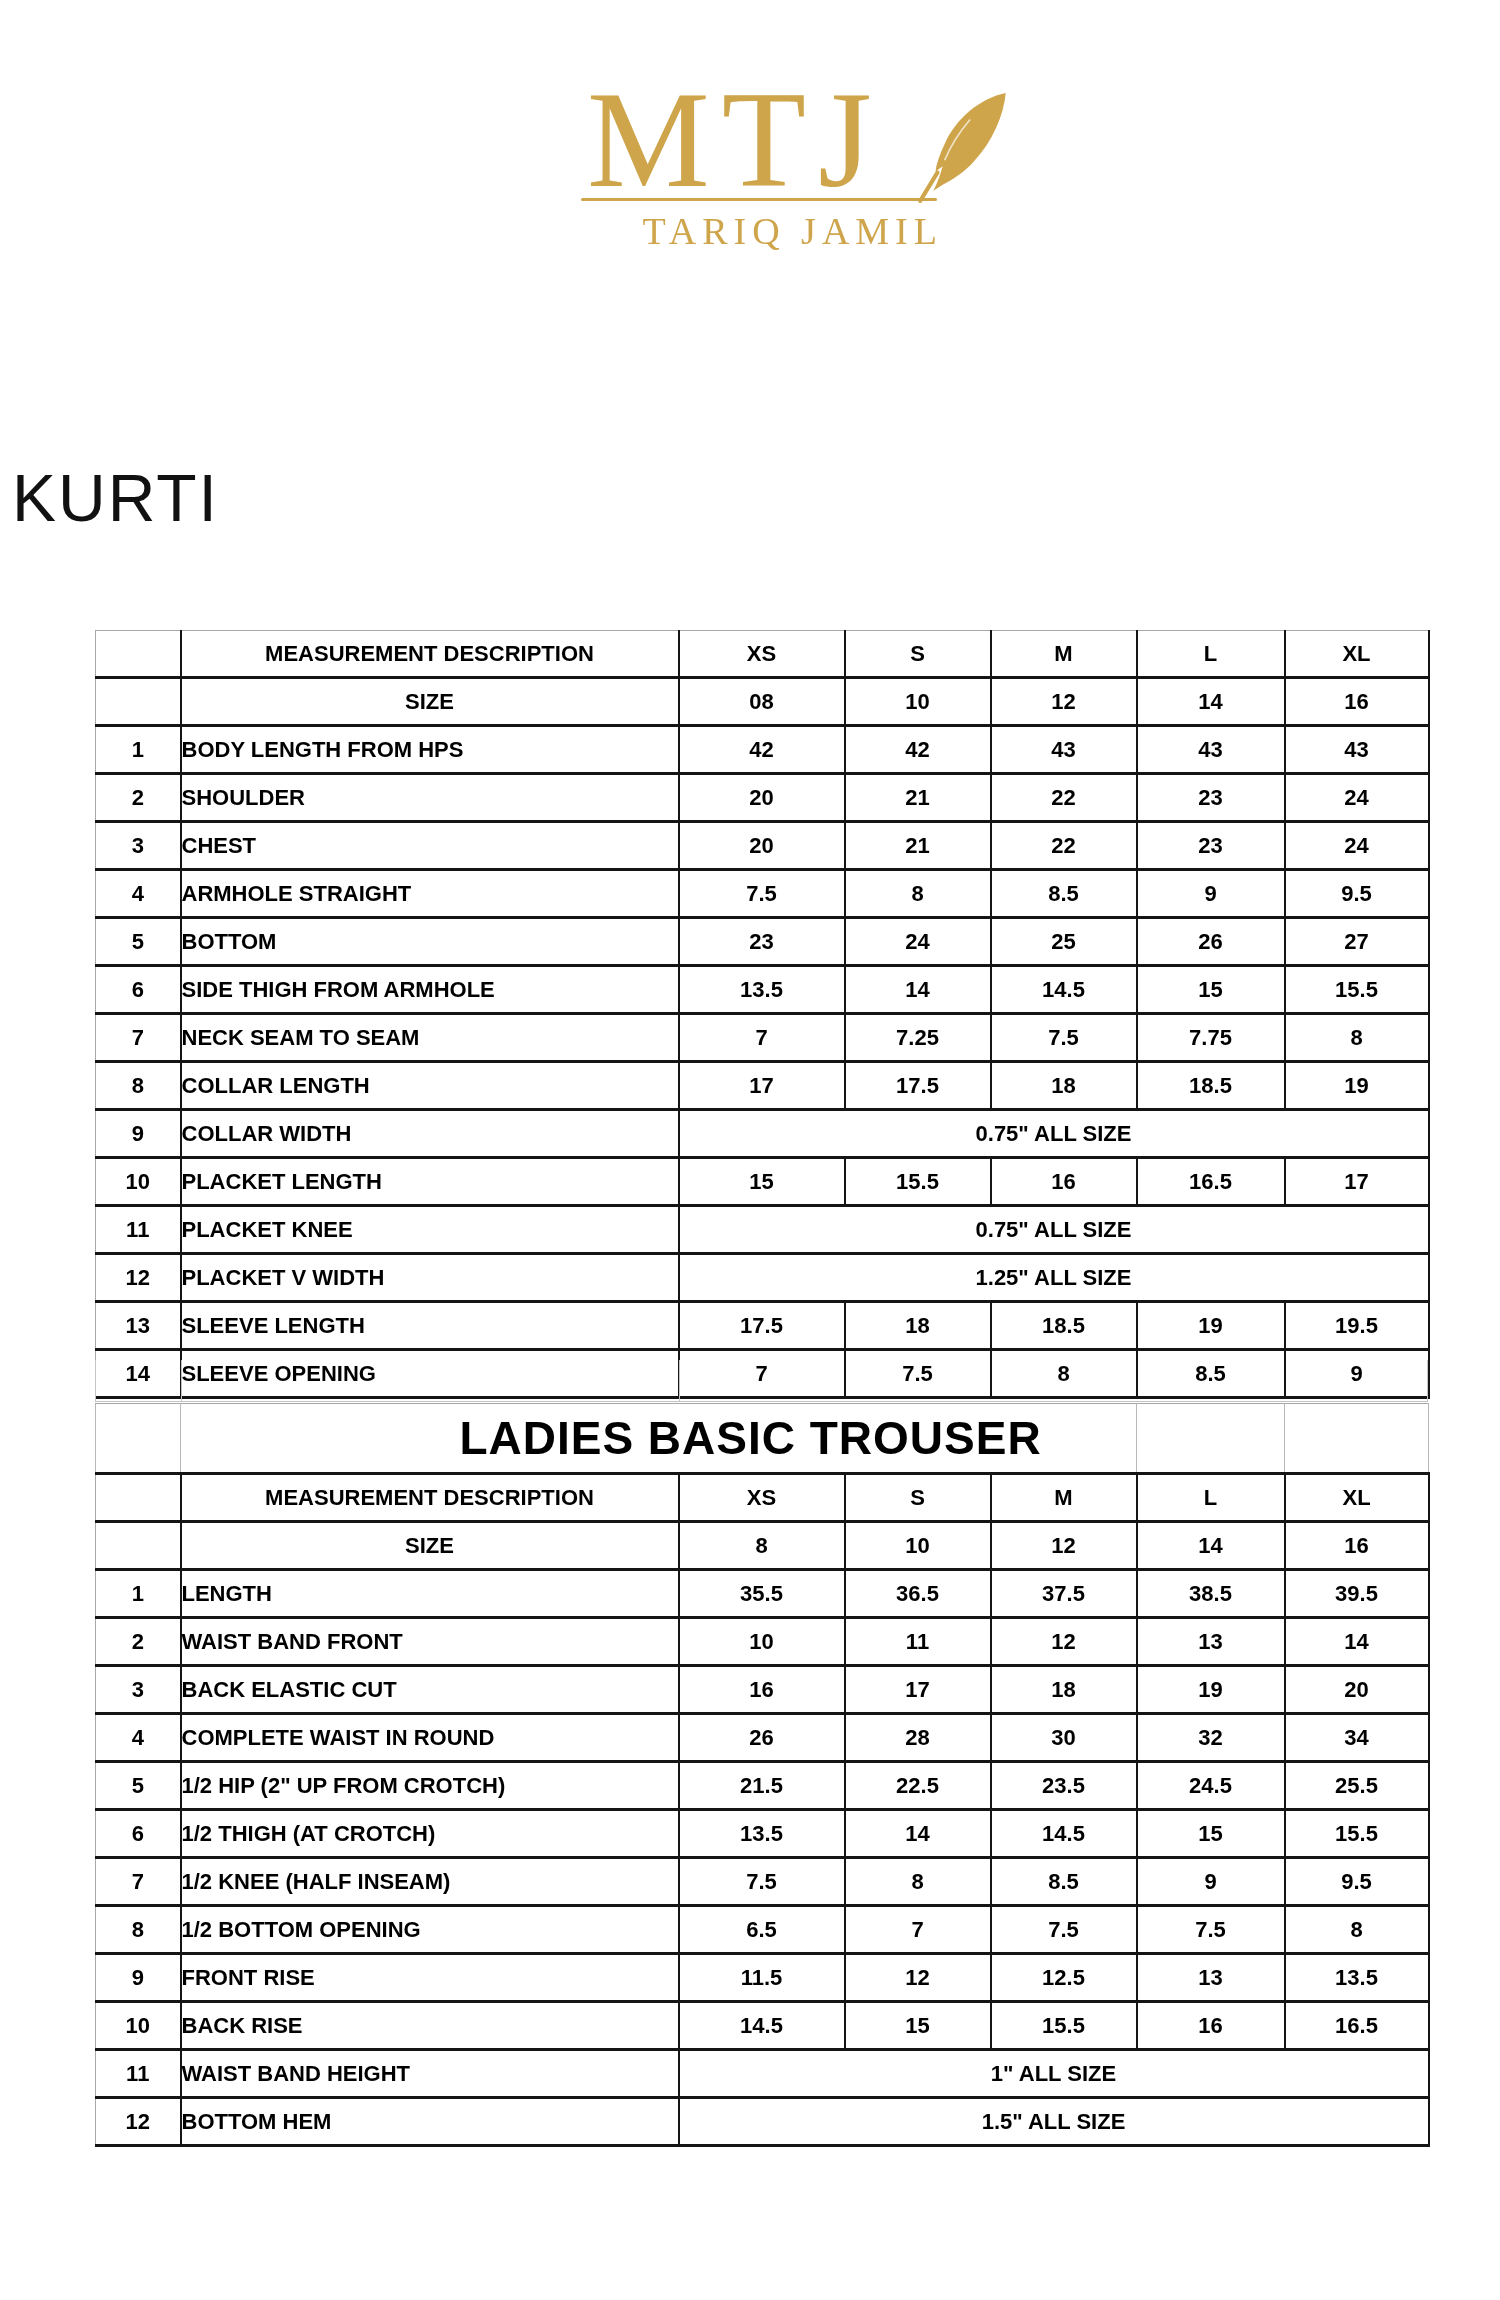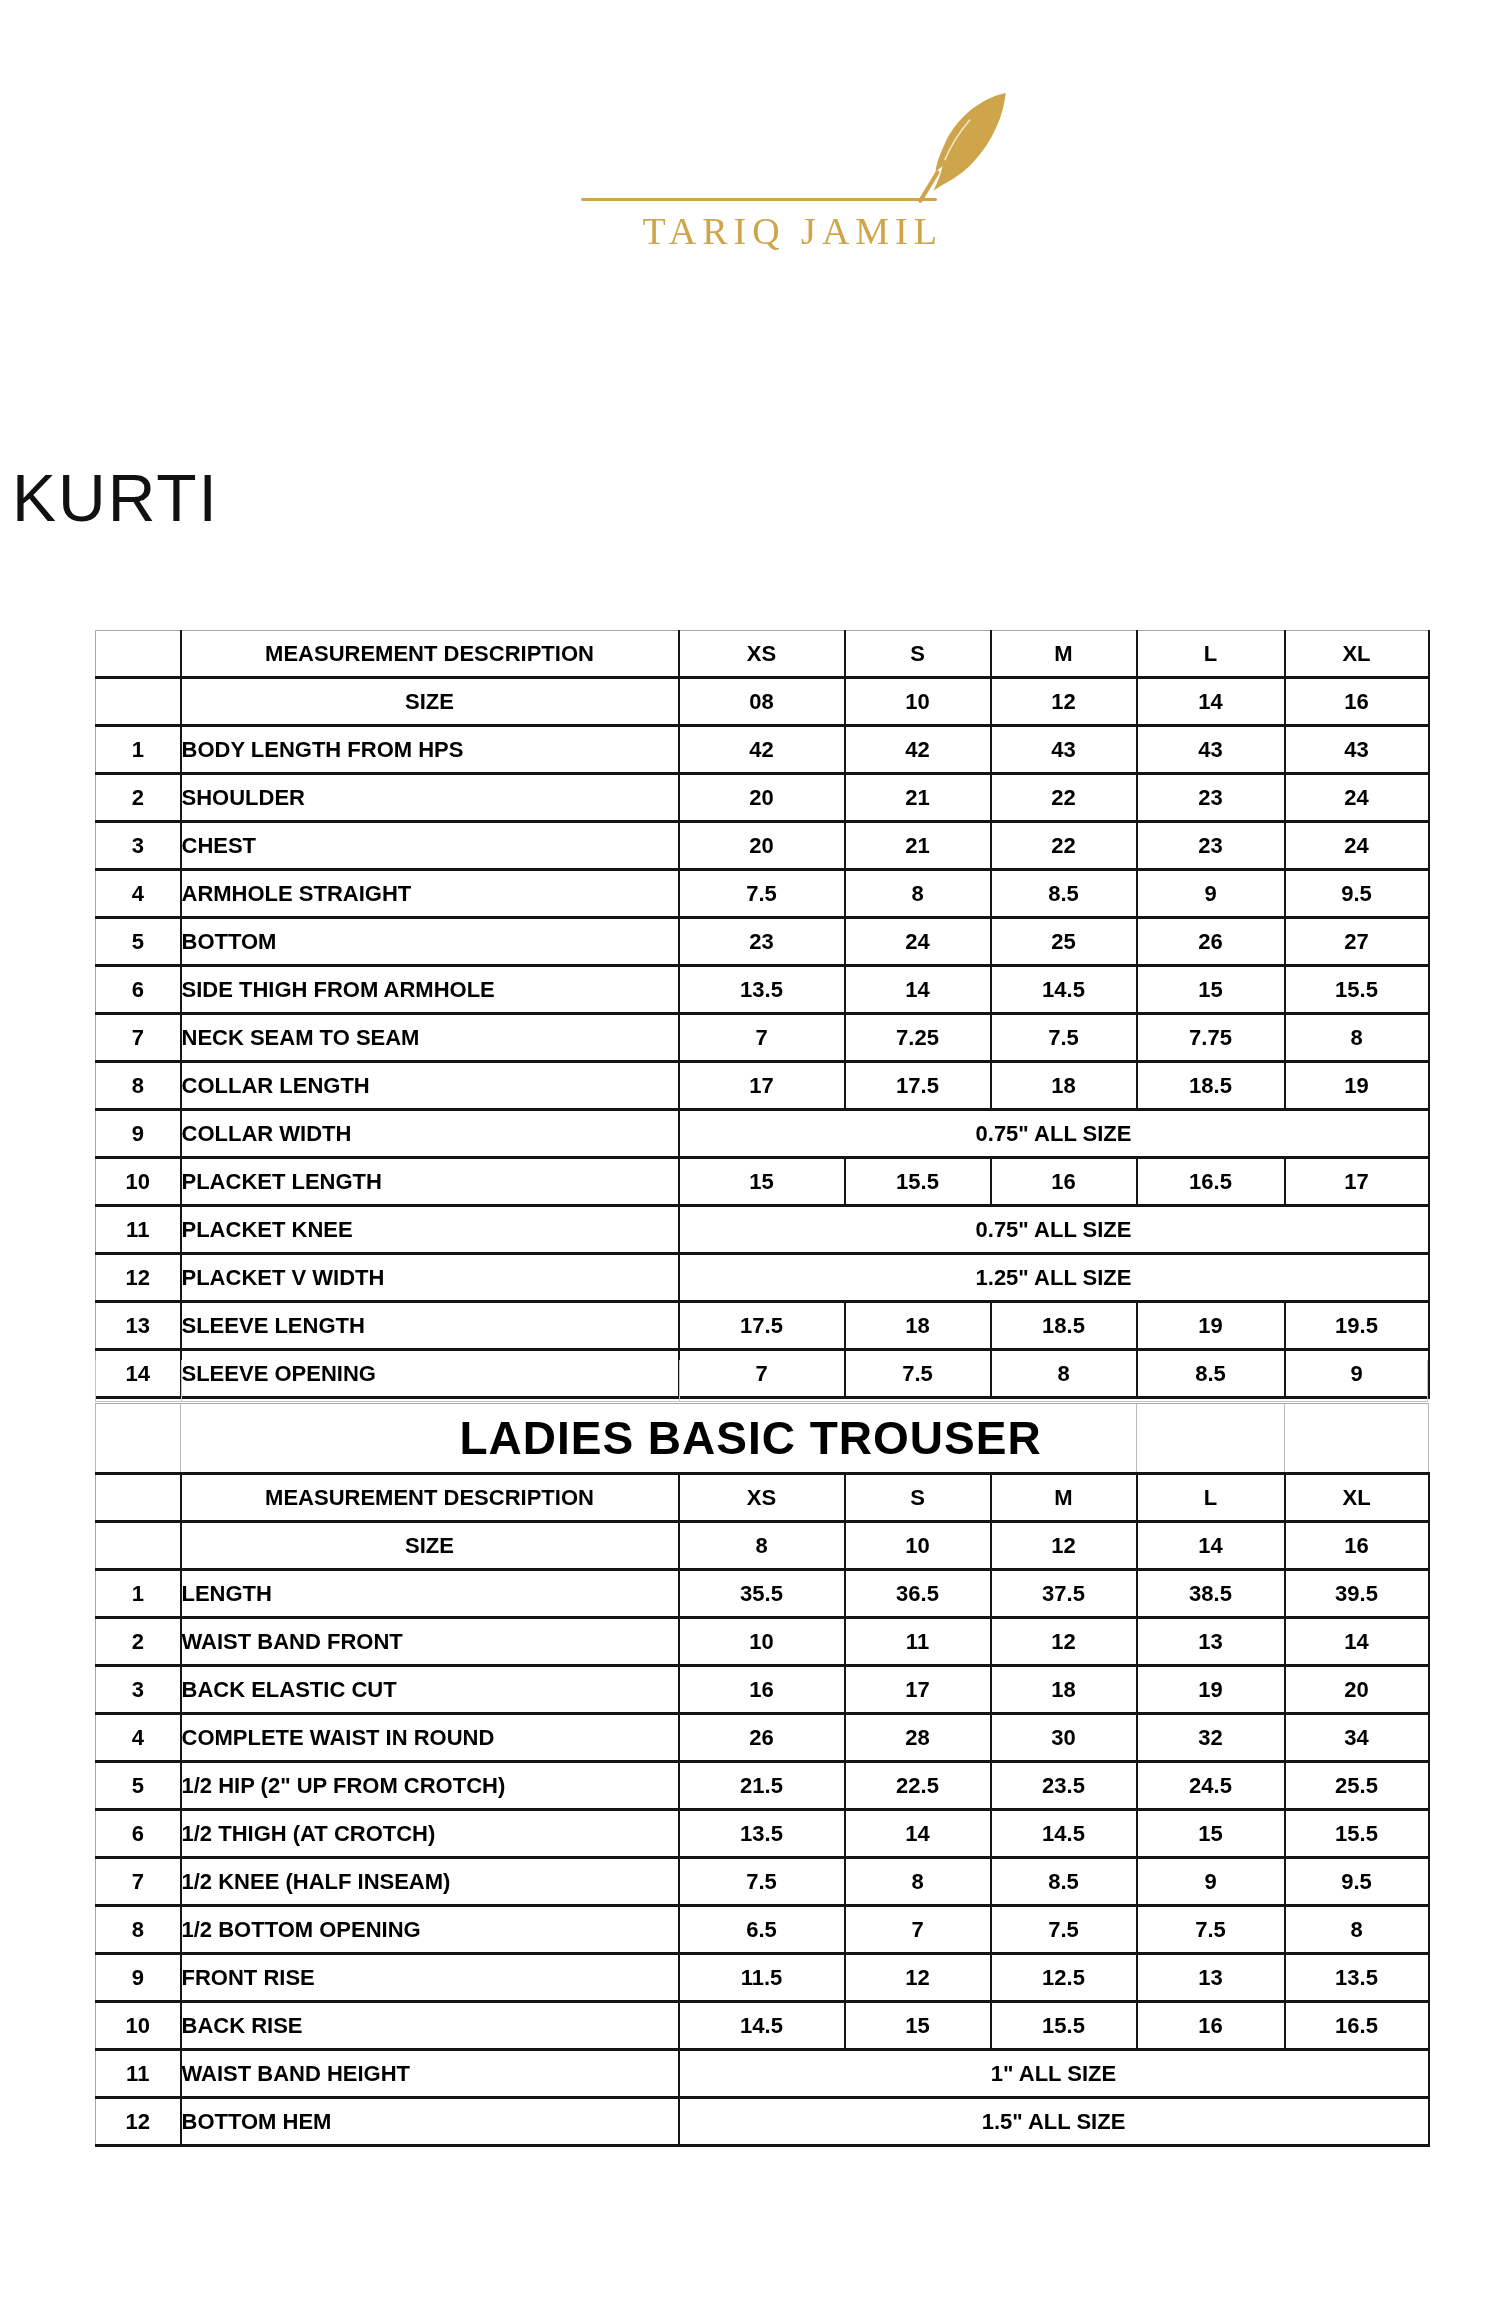--- a/index.html
+++ b/index.html
@@ -40,20 +40,21 @@
   .spacer .sp-num{width:85px;border-right:1px solid #c4c4c4;}
   .spacer .sp-desc{width:497px;border-right:1px solid #c4c4c4;}
   .spacer .sp-rest{flex:1;}
 
   :root{--gold:#CFA54B;}
 </style>
 </head>
 <body>
 
 <div class="logo">
+  <span class="monogram">MTJ</span>
   <svg class="quill" viewBox="0 0 100 112">
     <path d="M91 2 C 66 7 42 27 31 52 C 26 63 23 71 22 79 L 29 74 C 27 82 24 90 20 98 L 29 92 C 39 87 50 80 59 70 C 78 50 89 24 91 2 Z" fill="#CFA54B"></path>
     <path d="M24 80 L 7 108" stroke="#CFA54B" stroke-width="4" stroke-linecap="round" fill="none"></path>
     <path d="M56 28 C 44 42 36 56 31 68" stroke="#ffffff" stroke-width="1.6" fill="none" opacity="0.7"></path>
   </svg>
   <div class="logo-line"></div>
   <div class="brand-name">TARIQ JAMIL</div>
 </div>
 
 <h1 class="page-title">KURTI</h1>

